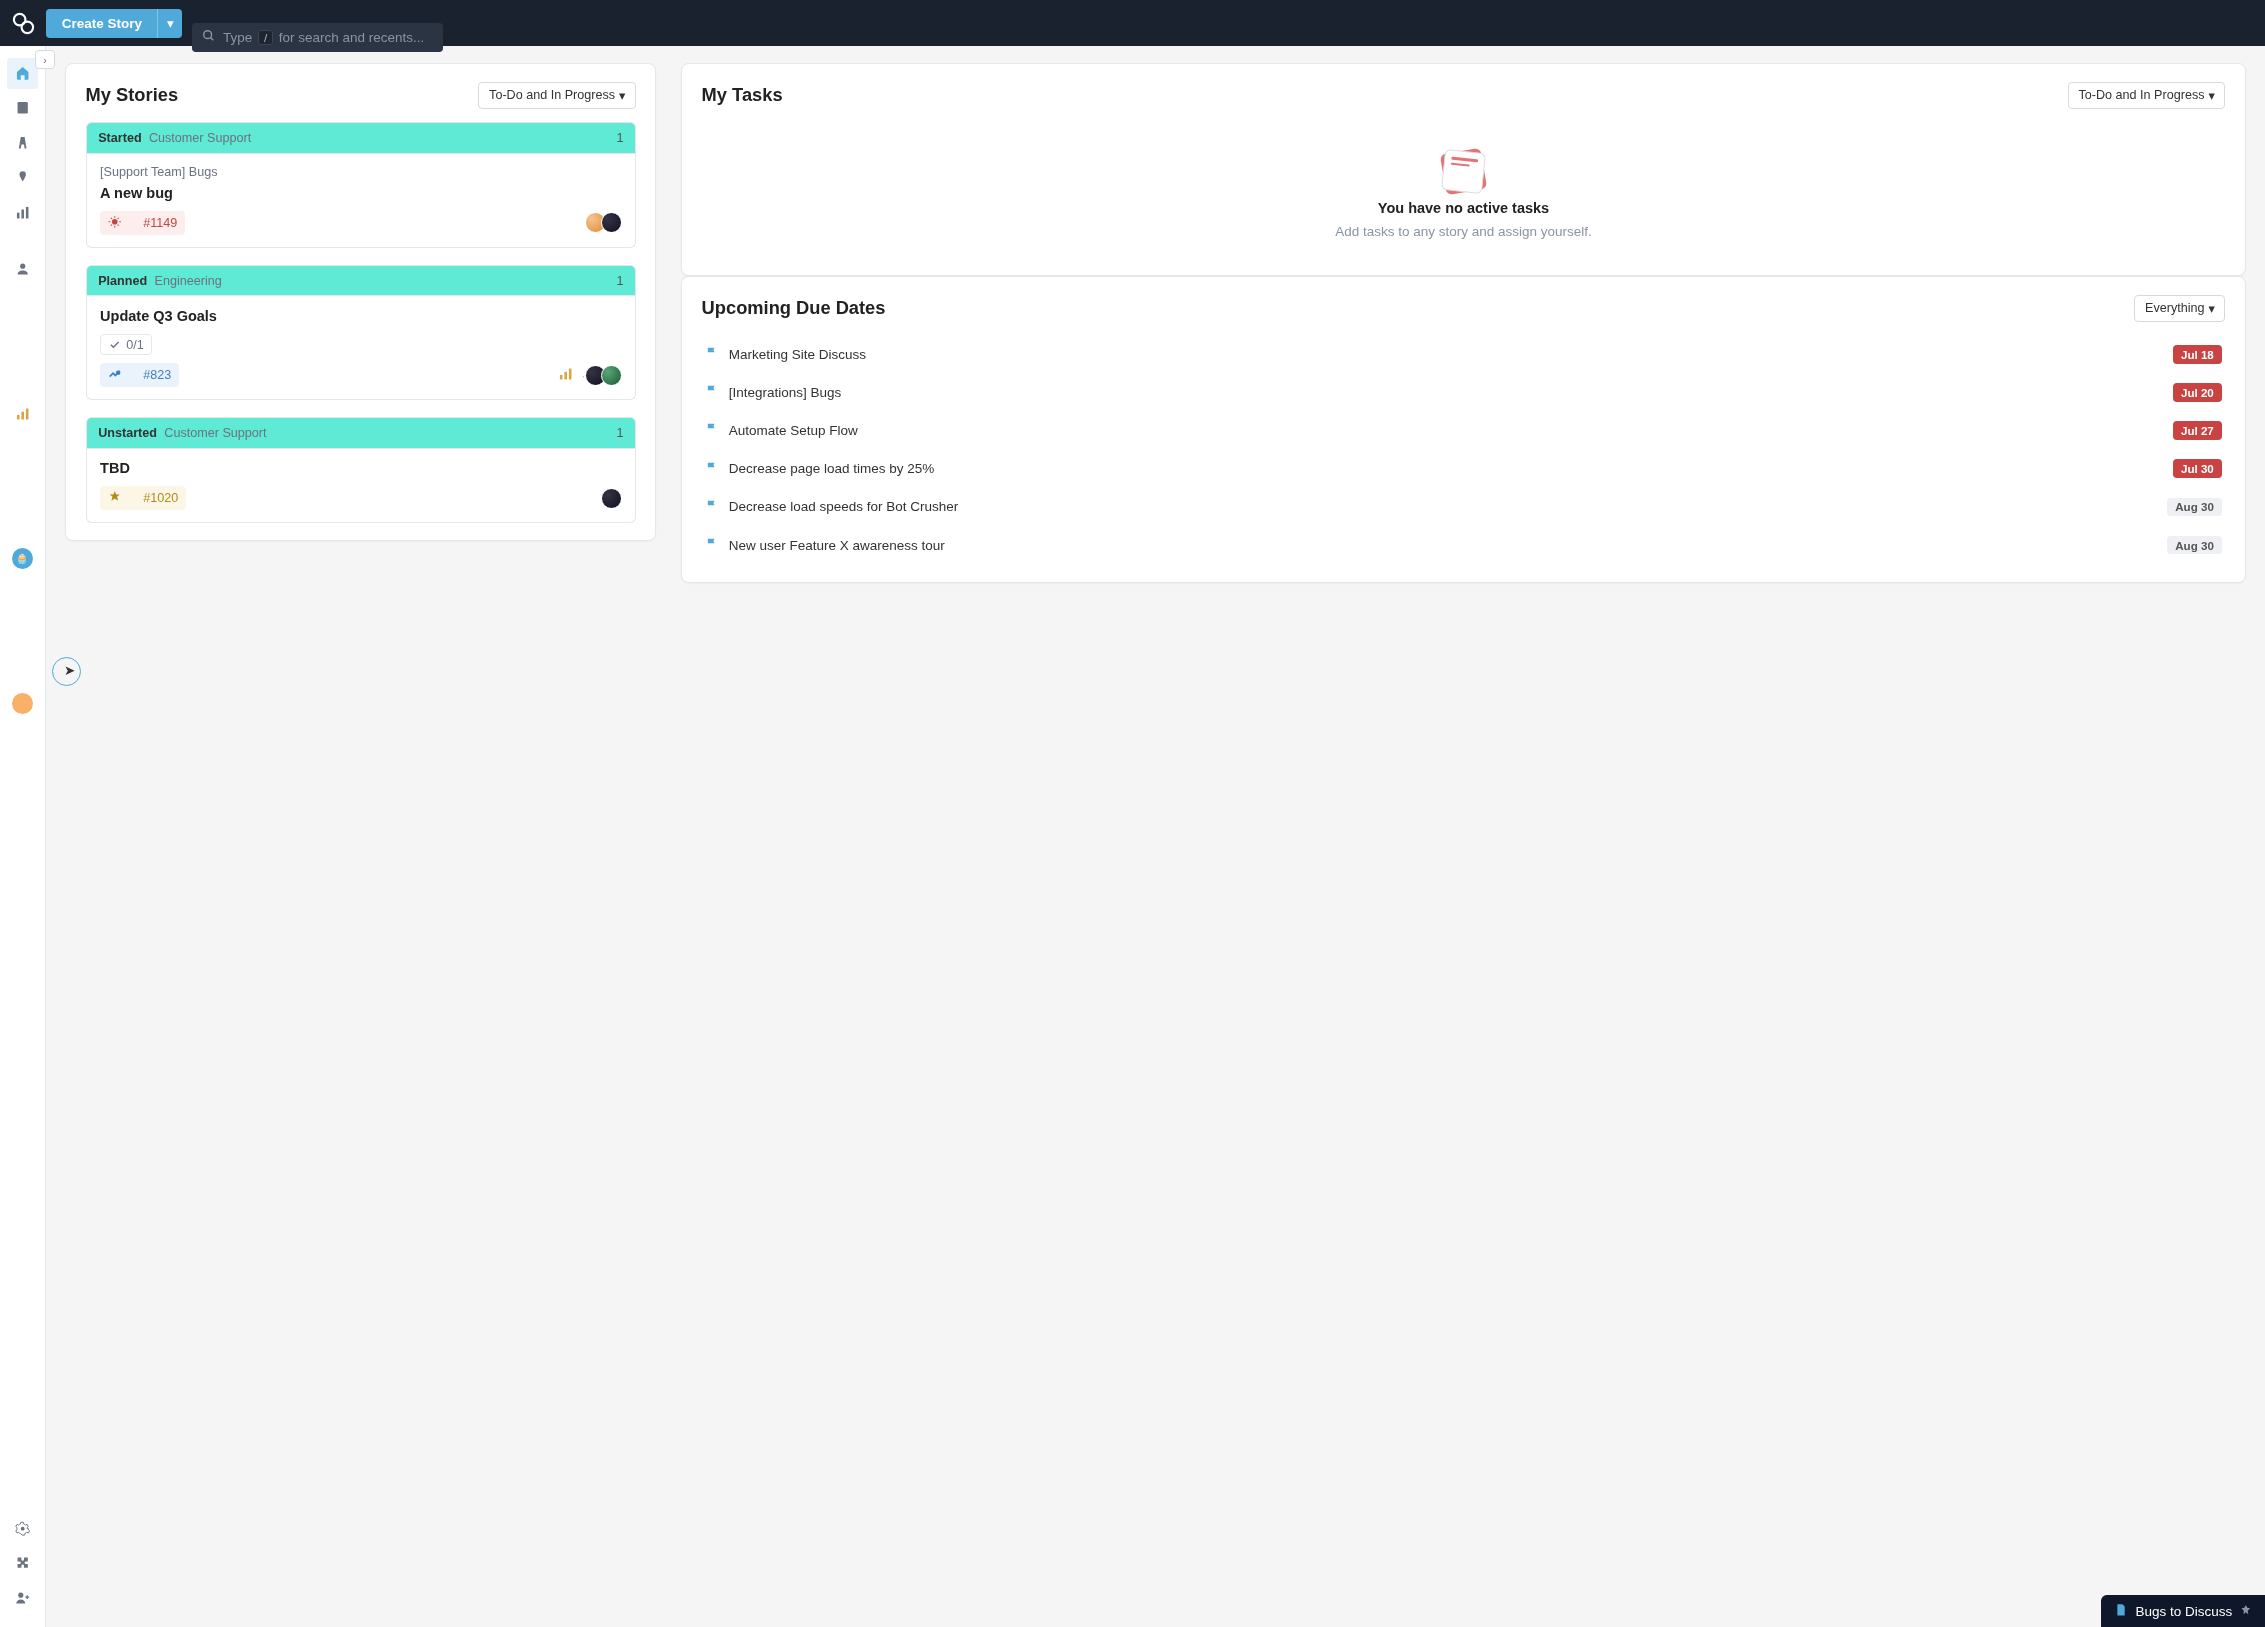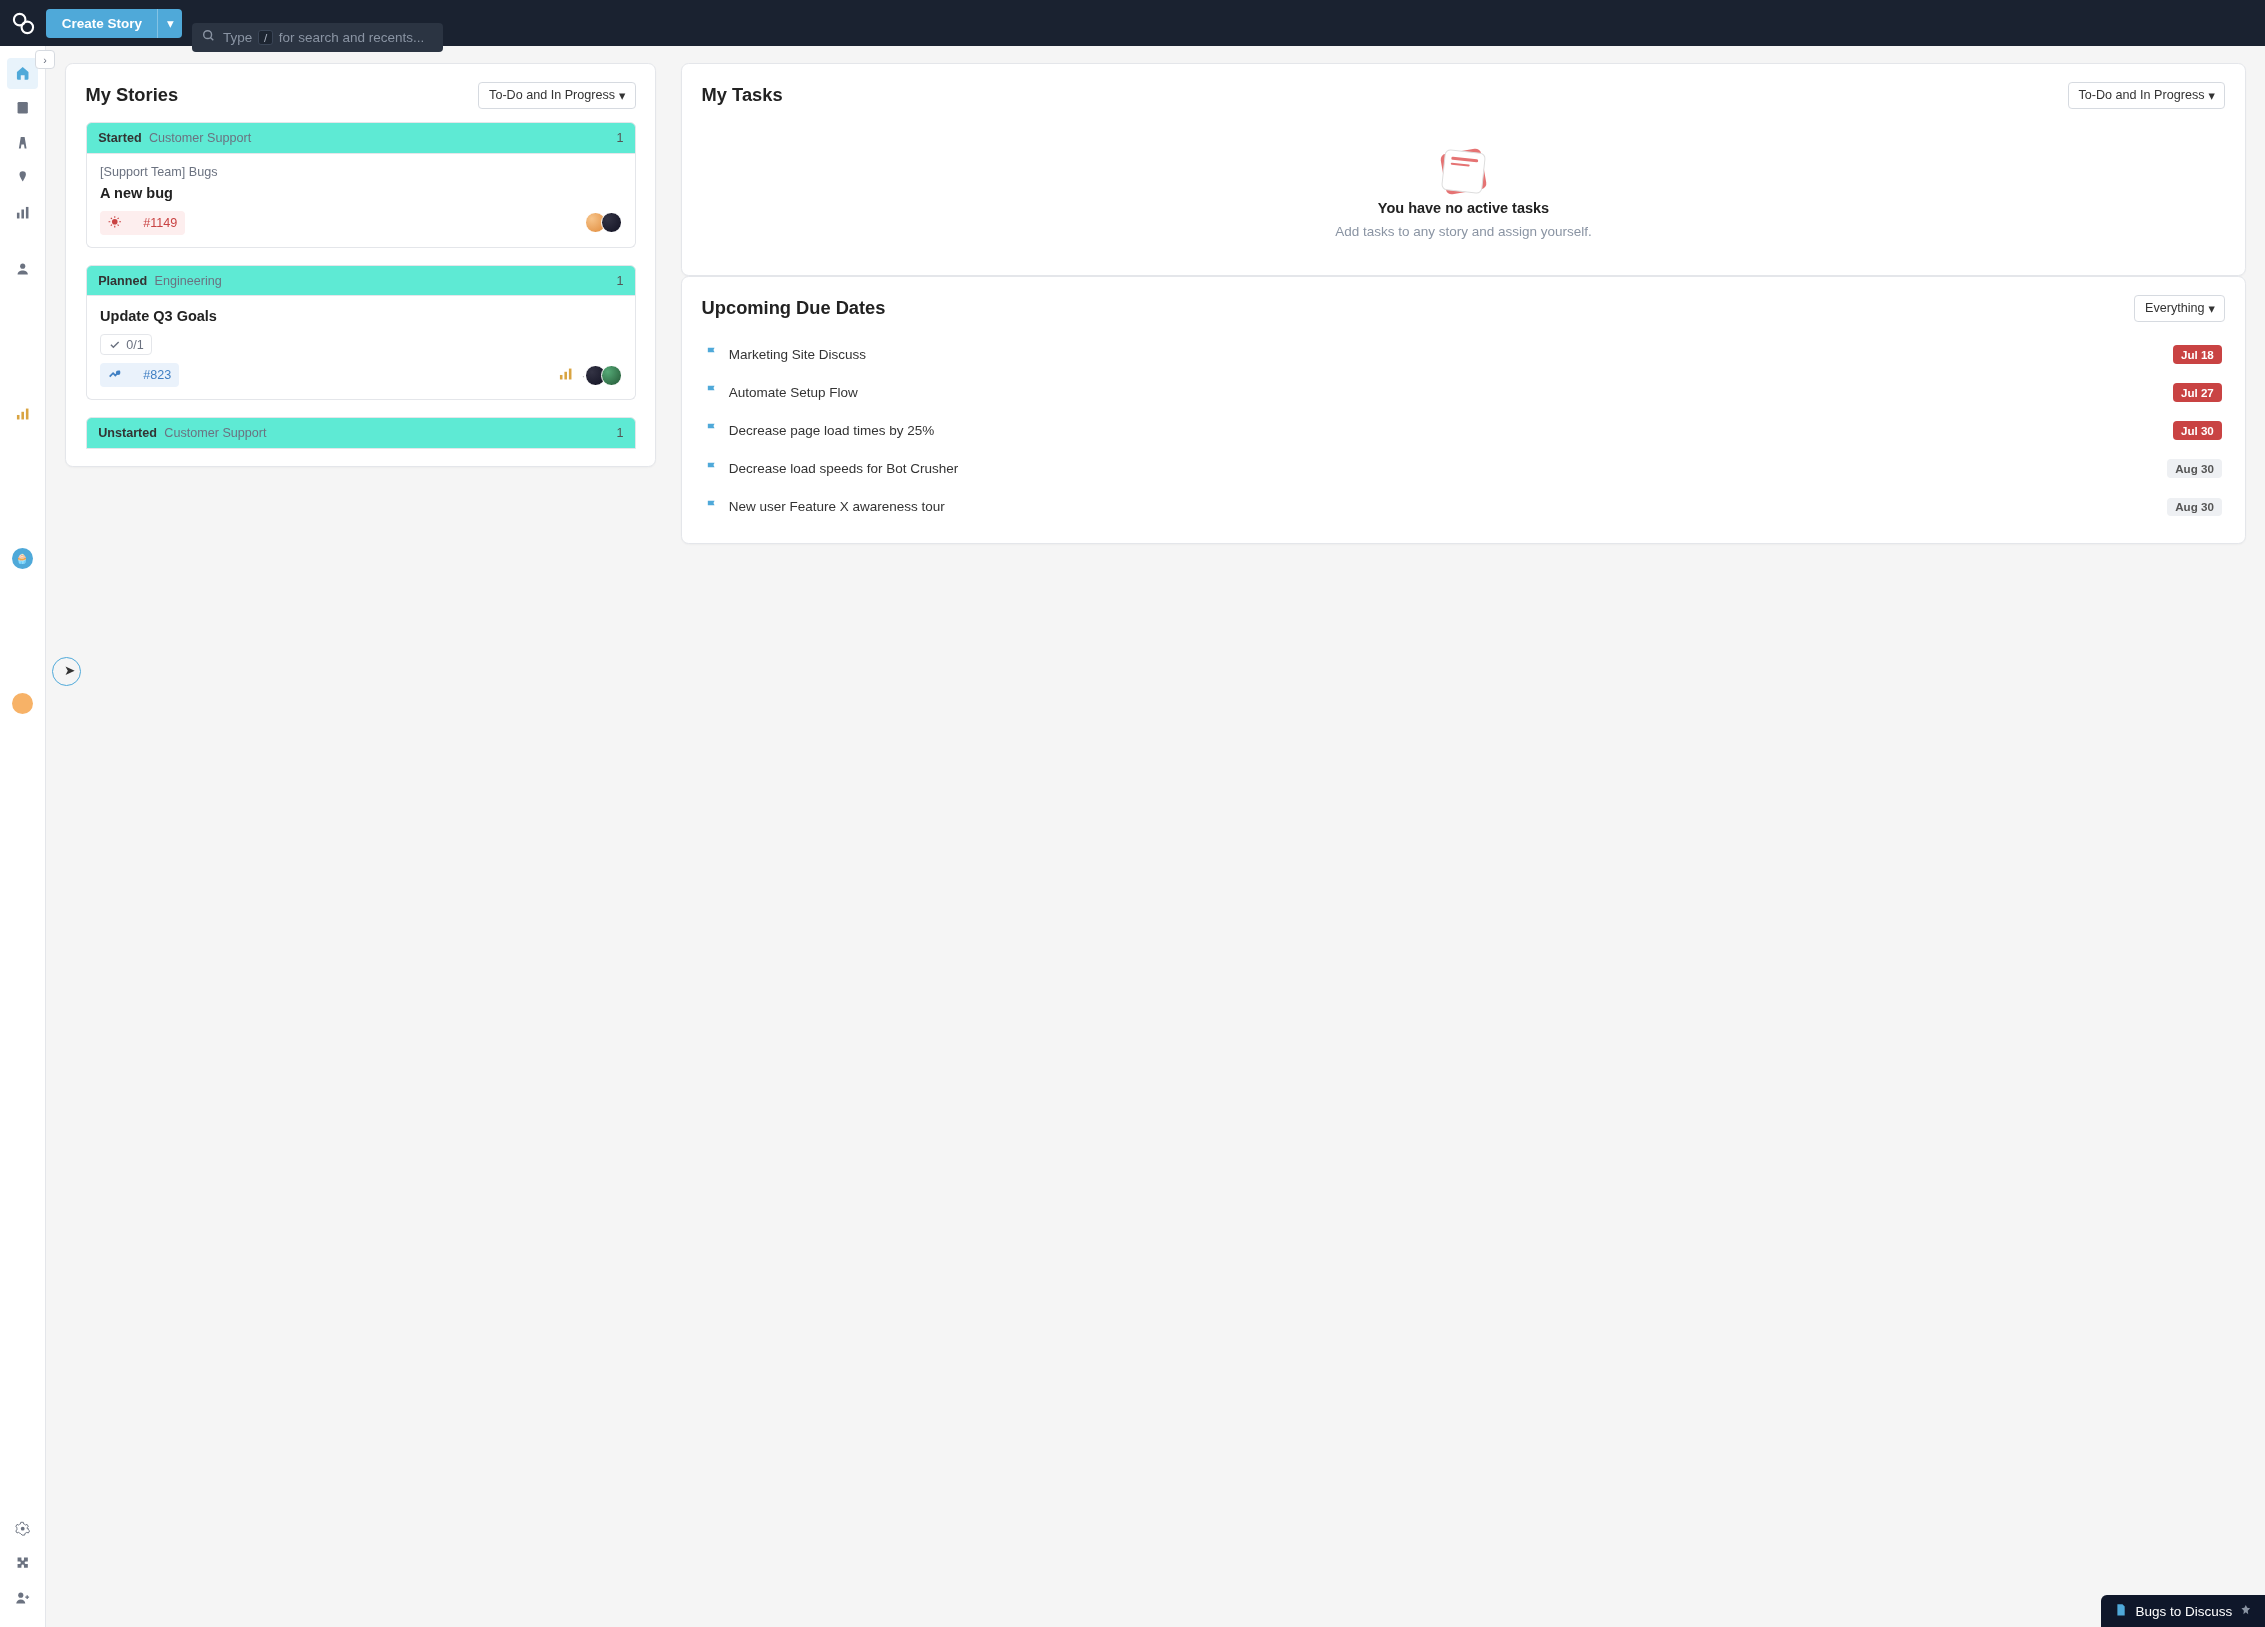--- a/index.html
+++ b/index.html
@@ -463,20 +463,36 @@
                 </div></div>
             </div>
             <div class="group">
               <div class="group-header">
     <div>
       <span class="state">Unstarted</span>
       <span class="workflow">Customer Support</span>
     </div>
     <span class="count">1</span>
               </div>
+              <div class="card">
+                <div class="title">TBD</div>
+                <div class="card-row">
+                  <span class="badge feature">
+    <span><svg width="13.5" height="13.5" viewBox="0 0 24 24" fill="currentColor">
+                        <path d="M12 2l2.5 6H21l-5 4 2 7-6-4-6 4 2-7-5-4h6.5z"></path>
+                      </svg></span>
+    <span>#1020</span>
+                  </span>
+                  <div style="display:flex;align-items:center;">
+                    <span class="avatars">
+                      <span class="avatar a2"></span>
+                    </span>
+                  </div>
+                </div>
+              </div>
             </div>
           </div>
       </div>
     </div>
 
     <div class="col-right">
 
       <div class="panel">
         <div class="panel-header">
           <div class="panel-title">My Tasks</div>
@@ -518,20 +534,31 @@
     </div>
     <span class="date-pill overdue">Jul 18</span>
             </div>
             <div class="due-item">
     <div class="due-left">
       <span class="flag-icon">
         <svg width="13.5" height="13.5" viewBox="0 0 24 24" fill="currentColor">
                     <path d="M5 3v18M5 3h12l-2 4 2 4H5"></path>
                   </svg>
       </span>
+      <span class="due-title">[Integrations] Bugs</span>
+    </div>
+    <span class="date-pill overdue">Jul 20</span>
+            </div>
+            <div class="due-item">
+    <div class="due-left">
+      <span class="flag-icon">
+        <svg width="13.5" height="13.5" viewBox="0 0 24 24" fill="currentColor">
+                    <path d="M5 3v18M5 3h12l-2 4 2 4H5"></path>
+                  </svg>
+      </span>
       <span class="due-title">Automate Setup Flow</span>
     </div>
     <span class="date-pill overdue">Jul 27</span>
             </div>
             <div class="due-item">
     <div class="due-left">
       <span class="flag-icon">
         <svg width="13.5" height="13.5" viewBox="0 0 24 24" fill="currentColor">
                     <path d="M5 3v18M5 3h12l-2 4 2 4H5"></path>
                   </svg>

